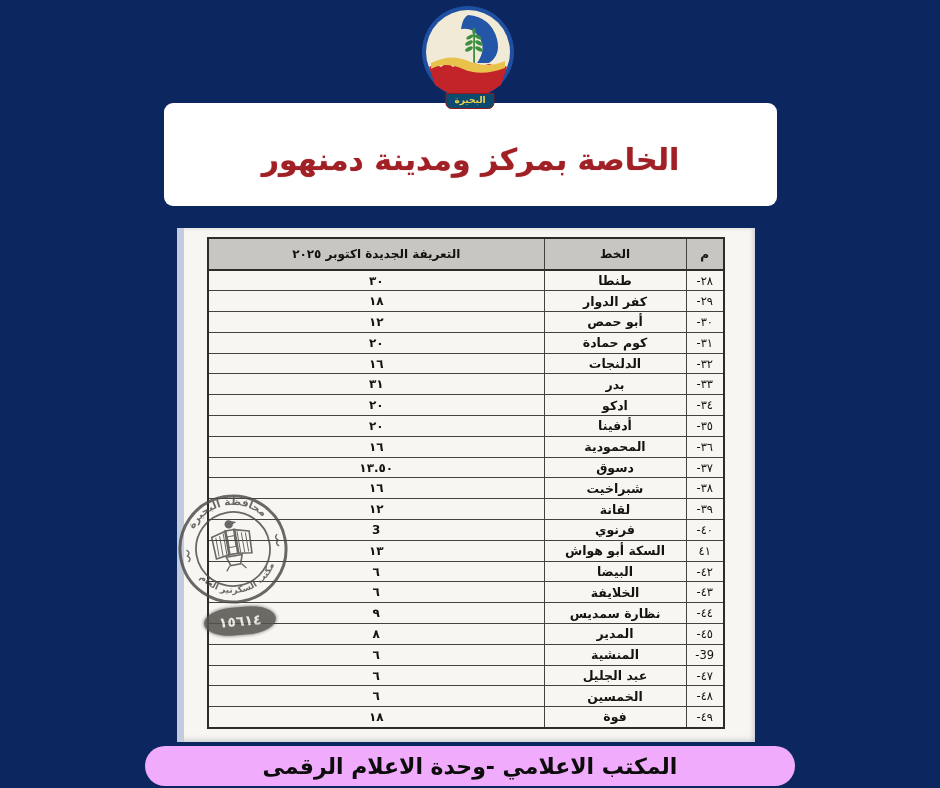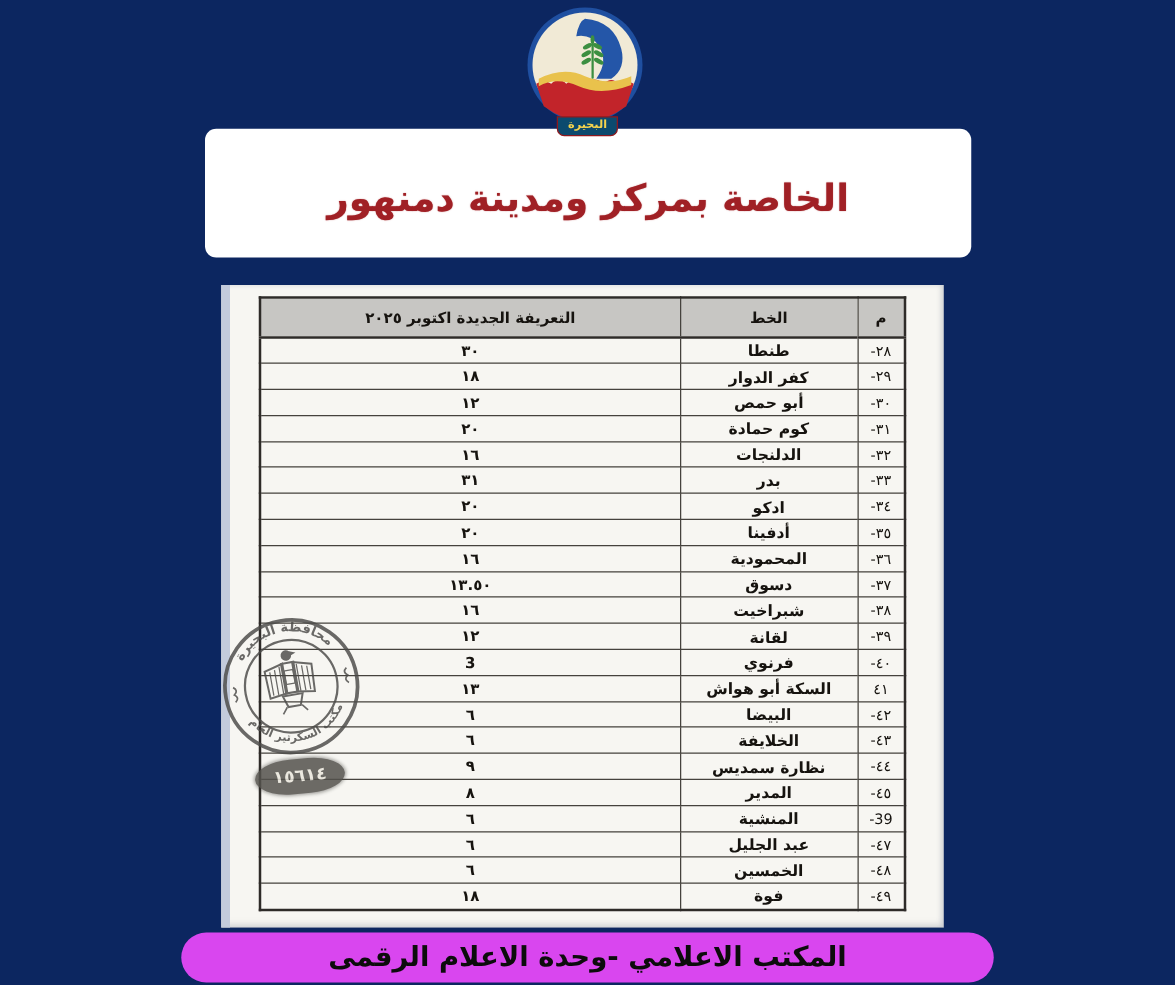--- a/index.html
+++ b/index.html
@@ -73,21 +73,21 @@
     background:#54524d; color:#e9e6dc; border-radius:46% / 58%;
     display:flex; align-items:center; justify-content:center;
     font-size:14px; font-weight:bold; letter-spacing:2px;
     transform:rotate(-5deg); opacity:.85; box-shadow:0 0 3px 1px rgba(60,58,54,.55);
     direction:ltr;
   }
 
   
   .footer-pill {
     position:absolute; left:145px; top:746px; width:650px; height:40px;
-    background:#d946ef; border-radius:20px; z-index:2;
+    background:#f0abfc; border-radius:20px; z-index:2;
     display:flex; align-items:center; justify-content:center;
   }
   .footer-pill .txt {
     color:#0c0c0c; font-weight:bold; font-size:22px; direction:rtl; white-space:nowrap;
   }
 </style>
 </head>
 <body>
 
 <div class="logo">

